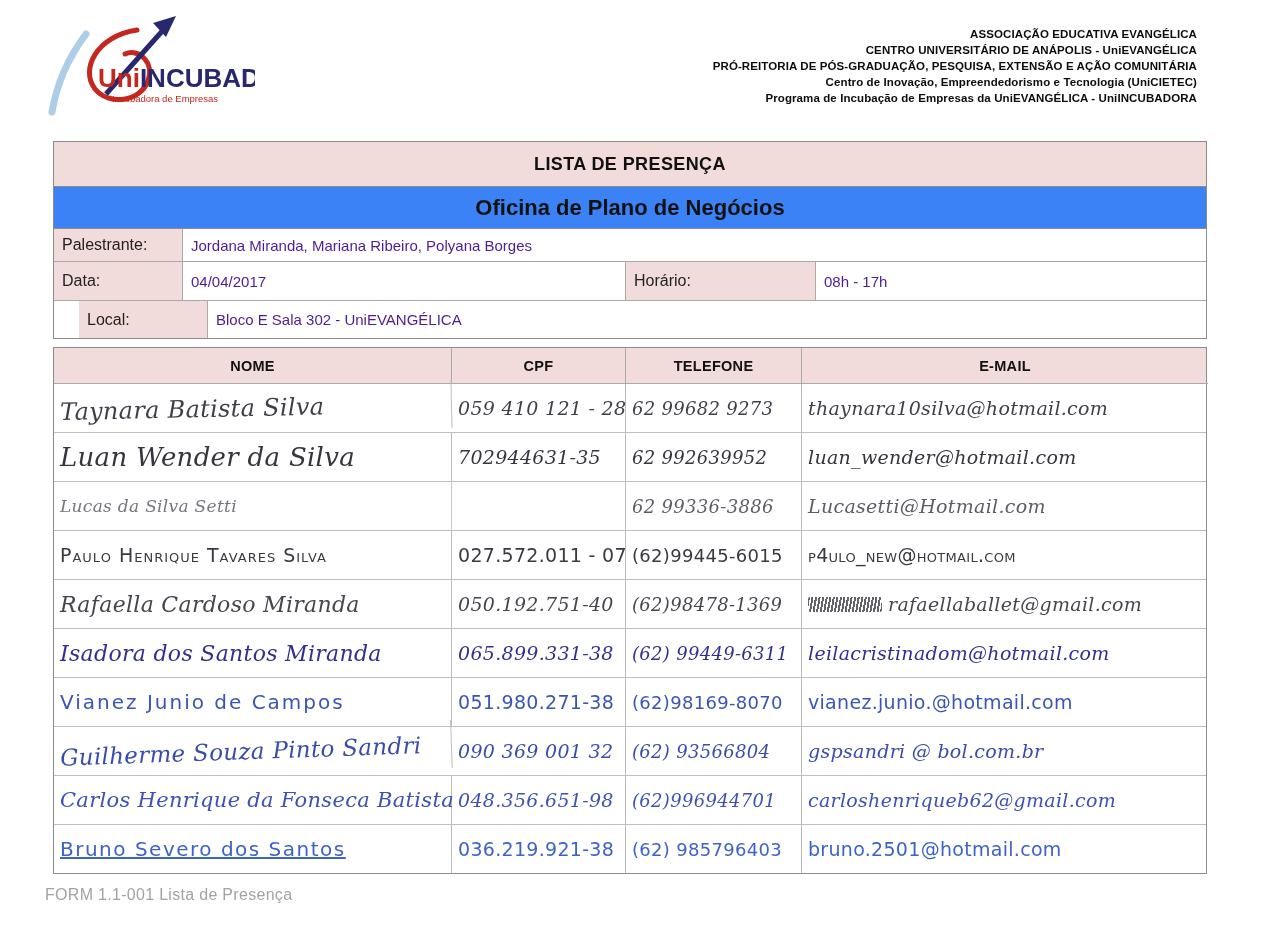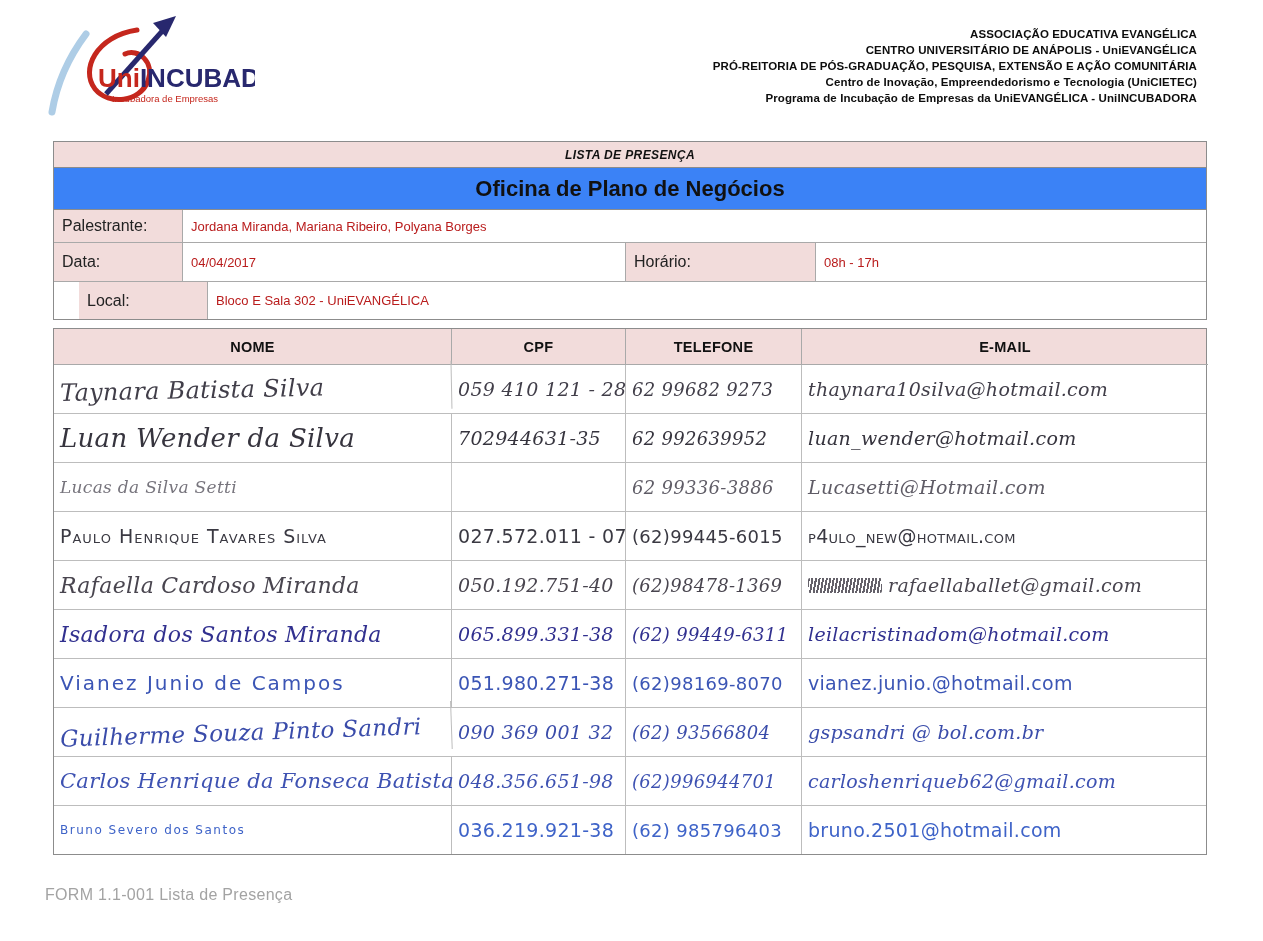--- a/index.html
+++ b/index.html
@@ -9,37 +9,37 @@
   
   .logo{position:absolute;left:40px;top:8px;width:215px;height:110px;}
   .letterhead{position:absolute;right:66px;top:26px;text-align:right;
               font-weight:bold;font-size:11.5px;line-height:16px;color:#0d0d0d;
               letter-spacing:.1px;}
 
   
   .sheet{position:absolute;left:53px;top:141px;width:1154px;}
   .bordered{border:1px solid #8c8c8c;box-sizing:border-box;}
   .pink{background:#f2dcdb;}
-  .bar-title{height:25px;display:flex;align-items:center;justify-content:center;
-             font-weight:bold;font-size:12px;letter-spacing:.4px;font-style:italic;}
+  .bar-title{height:44px;display:flex;align-items:center;justify-content:center;
+             font-weight:bold;font-size:18px;letter-spacing:.4px;}
   .bar-subtitle{height:41px;display:flex;align-items:center;justify-content:center;
                 font-weight:bold;font-size:22px;border-top:1px solid #8c8c8c;background:#3b82f6;}
 
   .info{border-top:1px solid #8c8c8c;}
   .irow{display:grid;border-bottom:1px solid #a9a9a9;}
   .irow:last-child{border-bottom:none;padding-left:25px;}
   .irow-1,.irow-3{grid-template-columns:129px 1025px;}
   .irow-2{grid-template-columns:129px 443px 190px 392px;}
   .icell{display:flex;align-items:center;padding:0 8px;box-sizing:border-box;
          border-right:1px solid #a9a9a9;min-height:32px;}
   .icell:last-child{border-right:none;}
   .irow-2 .icell{min-height:38px;}
   .irow-3 .icell{min-height:37px;}
   .flabel{font-size:16px;color:#222;}
-  .fvalue{font-size:13px;color:#b91c1c;}
+  .fvalue{font-size:15px;color:#4c1d95;}
 
   
   .att{margin-top:8px;}
   .att-head{display:grid;grid-template-columns:398px 174px 176px 406px;}
   .att-head .hcell{height:36px;display:flex;align-items:center;justify-content:center;
                    font-weight:bold;font-size:14.5px;letter-spacing:.3px;
                    border-right:1px solid #a9a9a9;border-bottom:1px solid #a9a9a9;box-sizing:border-box;}
   .att-head .hcell:last-child{border-right:none;}
   .rrow{display:grid;grid-template-columns:398px 174px 176px 406px;height:48px;
         border-bottom:1px solid #bdbdbd;}
@@ -59,21 +59,21 @@
   .rrow:nth-child(3) .c-nome{font-size:17px;opacity:.85;}
   .rrow:nth-child(4) .hw{font-variant:small-caps;font-style:normal;
                          font-family:"DejaVu Sans",sans-serif;}
   .rrow:nth-child(4) .c-nome{font-size:19px;letter-spacing:1px;}
   .rrow:nth-child(5) .c-nome,.rrow:nth-child(6) .c-nome{font-size:22px;}
   .rrow:nth-child(7) .hw,.rrow:nth-child(10) .hw{font-style:normal;
                          font-family:"DejaVu Sans",sans-serif;}
   .rrow:nth-child(7) .c-nome{font-size:20px;letter-spacing:2px;}
   .rrow:nth-child(8) .c-nome{transform:rotate(-2deg);font-size:23px;}
   .rrow:nth-child(9) .c-nome{font-size:21px;}
-  .rrow:nth-child(10) .c-nome{font-size:12px;letter-spacing:1.5px;}
+  .rrow:nth-child(10) .c-nome{font-size:20px;letter-spacing:1.5px;text-decoration:underline;}
   .scribble{display:inline-block;width:74px;height:15px;margin-right:6px;border-radius:2px;
             background:repeating-linear-gradient(100deg,currentColor 0 2px,transparent 2px 3.5px);
             opacity:.85;}
 
   .footer{position:absolute;left:45px;top:886px;font-size:16px;color:#a3a3a3;letter-spacing:.3px;}
 </style>
 </head>
 <body>
 
 <div class="page">

